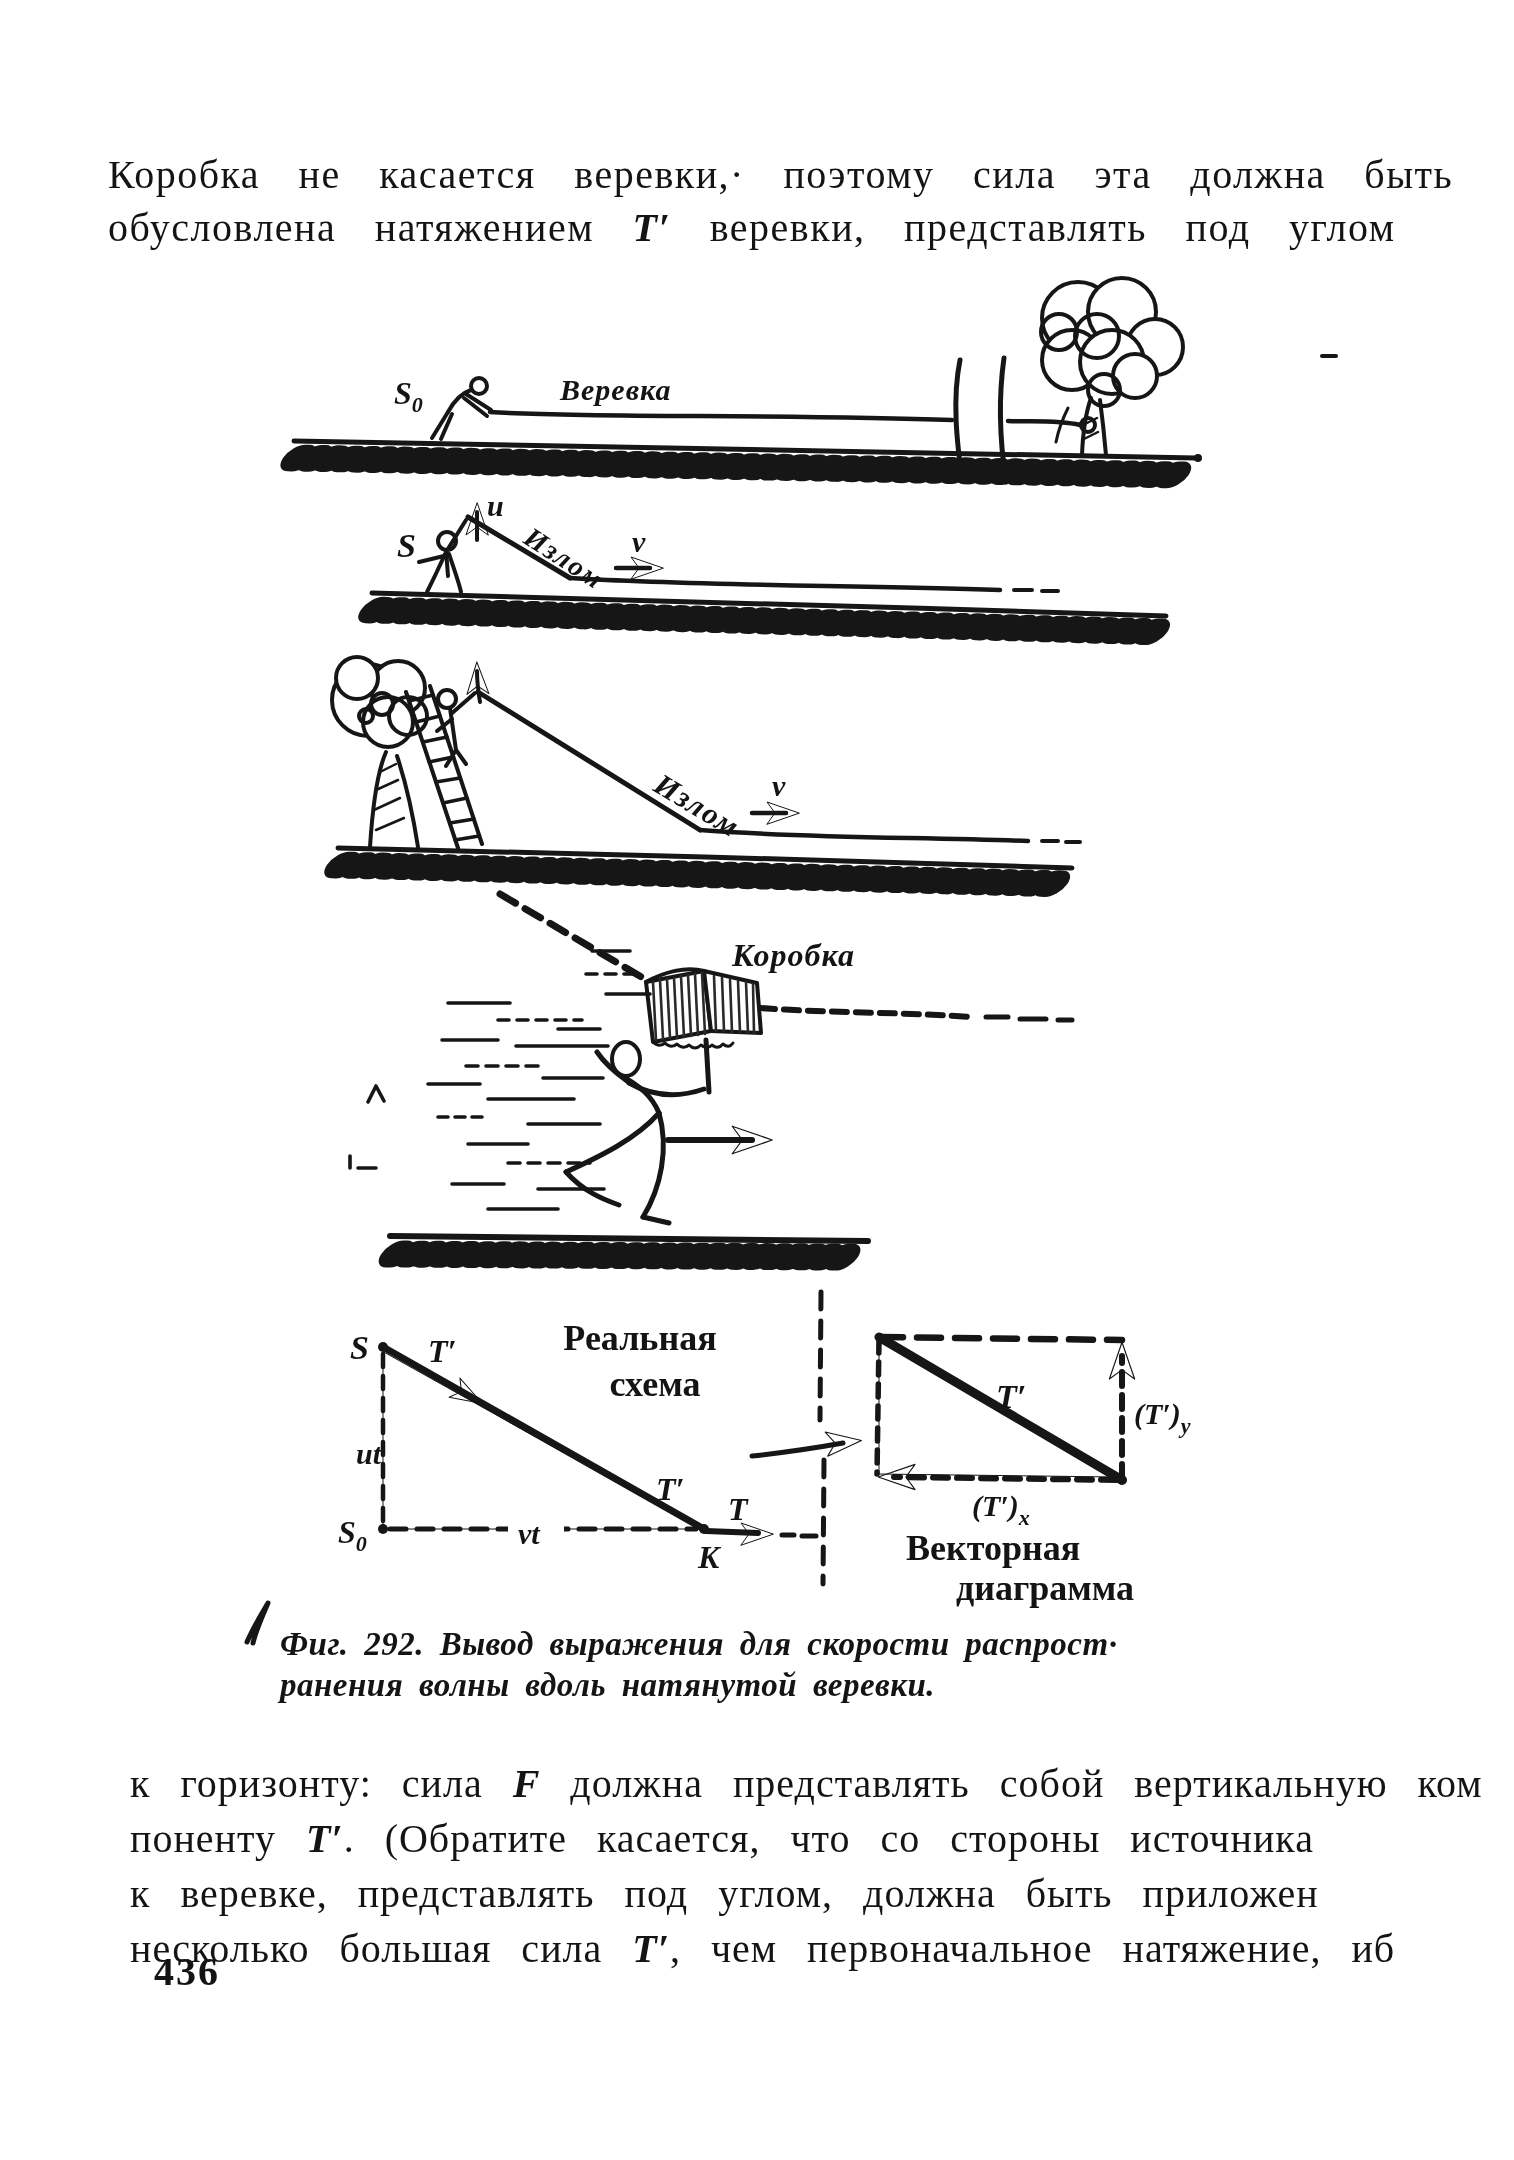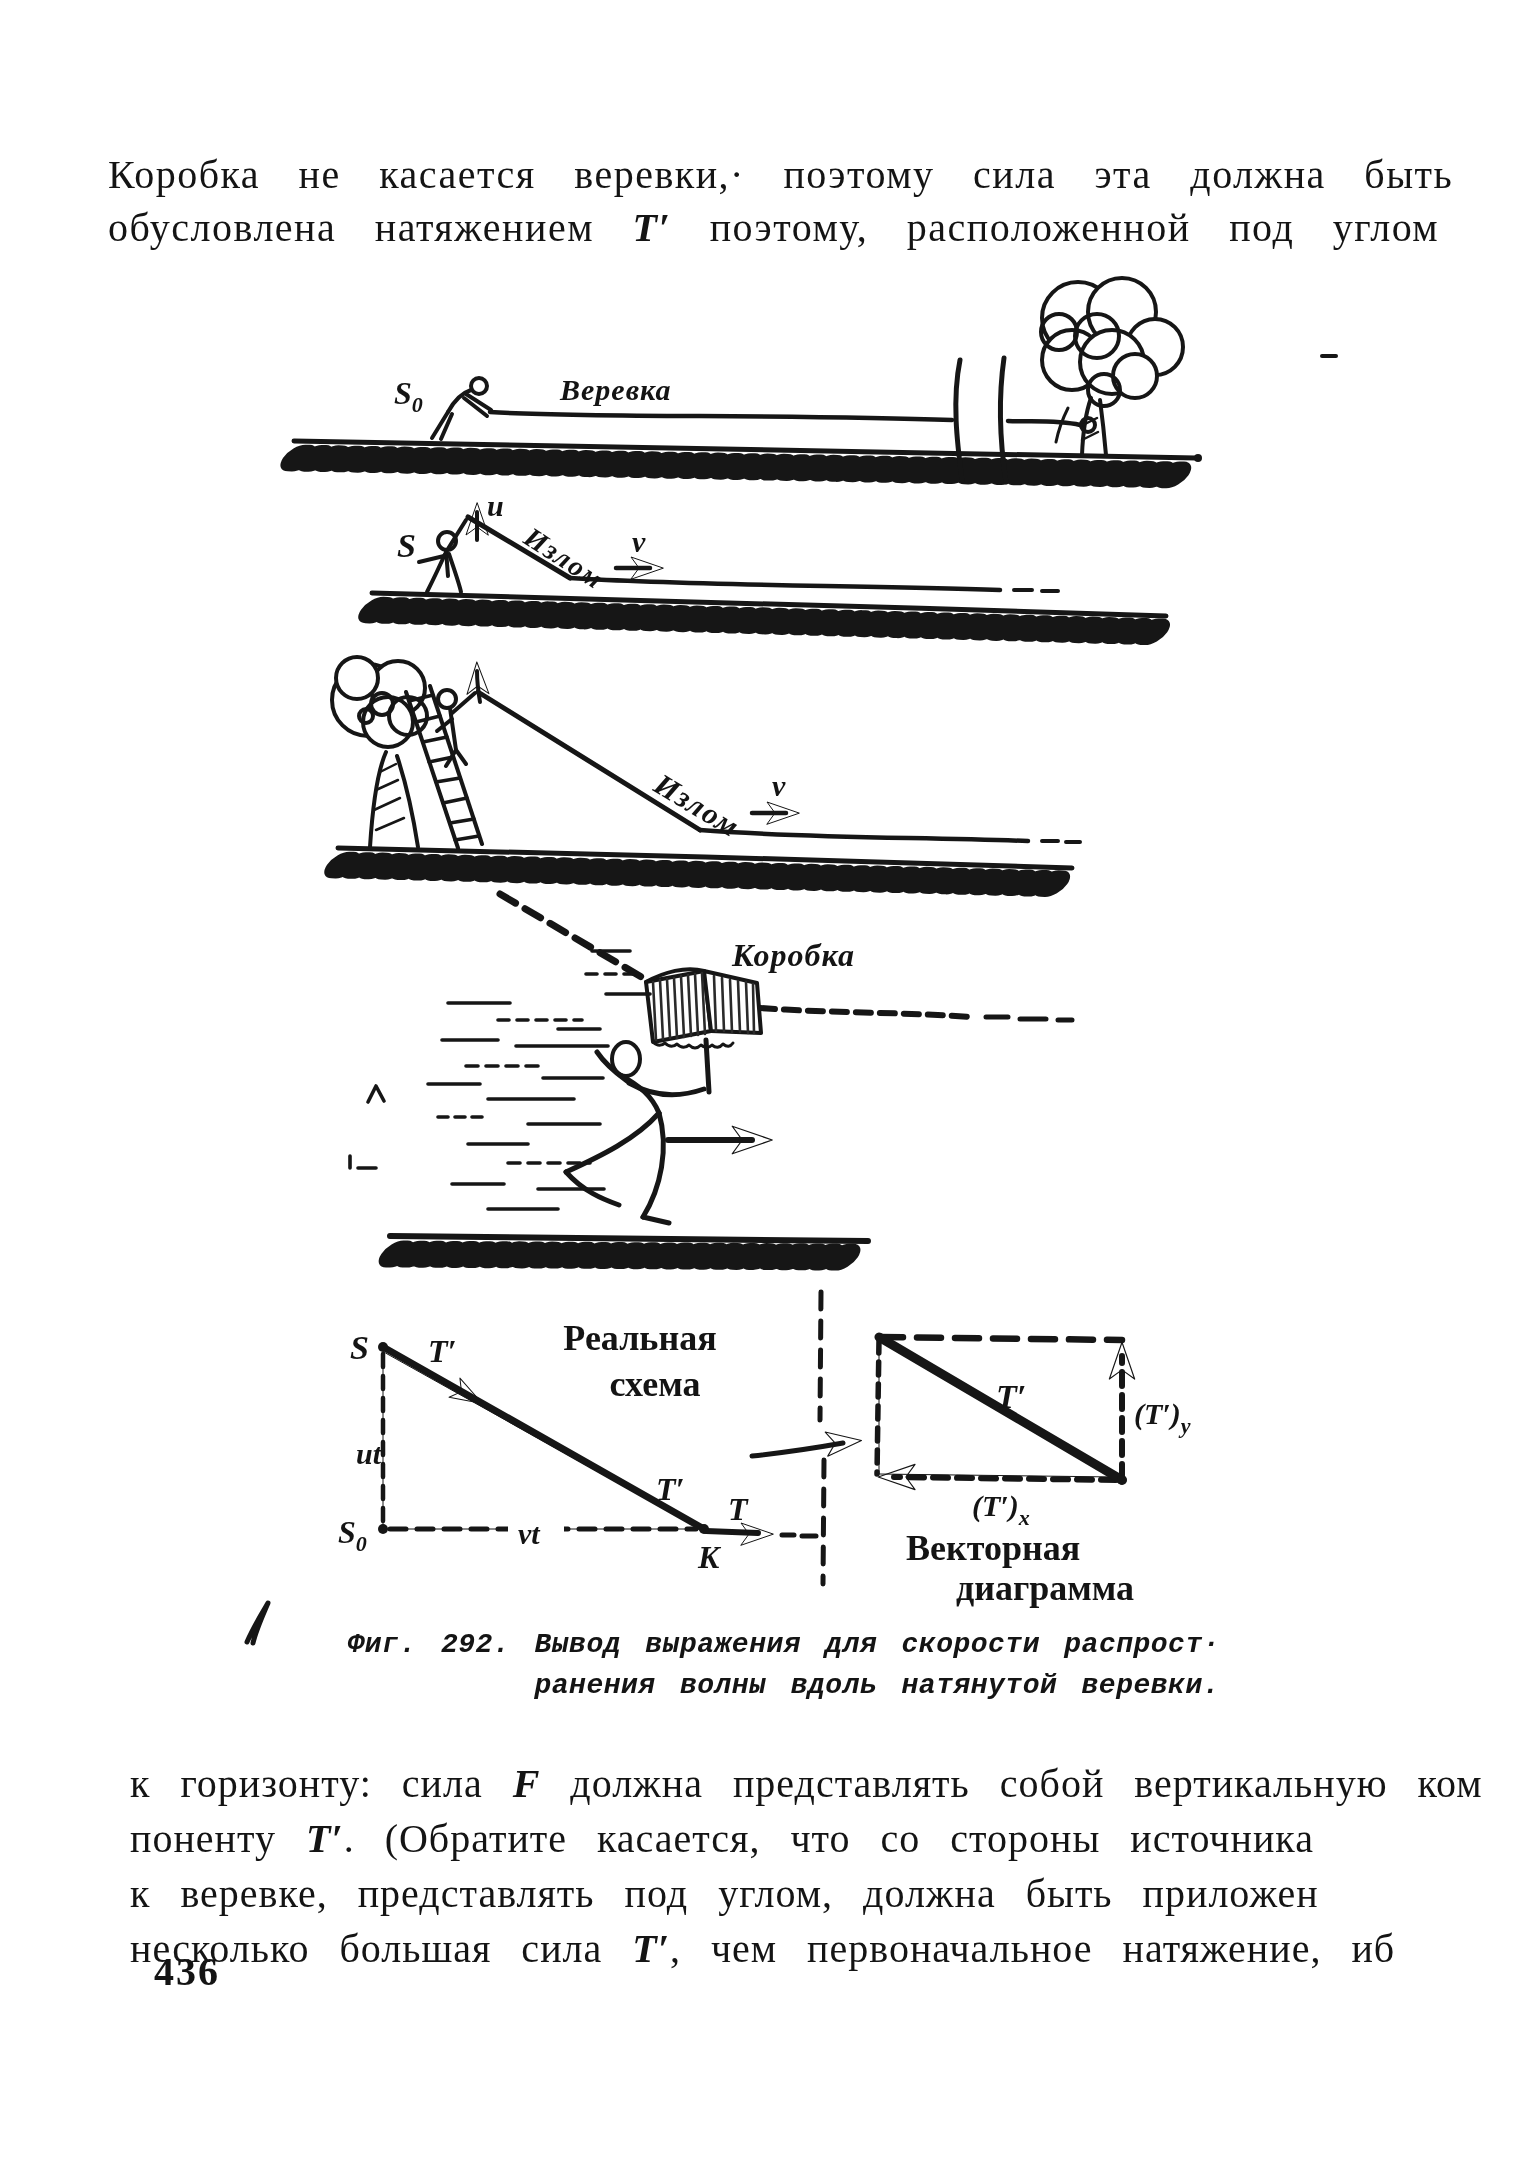--- a/index.html
+++ b/index.html
@@ -11,22 +11,22 @@
   .fig .fill{fill:#161616;stroke:none;}
   .fig text{font-family:"Liberation Serif",serif;font-style:italic;font-weight:bold;fill:#141414;stroke:none;}
   .fig text.up{font-style:normal;}
   .hatch line{stroke:#161616;stroke-width:27;stroke-dasharray:4 12.5;}
   .shade line{stroke:#2a2a2a;stroke-width:2.6;}
   .speed path{stroke-width:3.6;}
   .txt{position:absolute;white-space:nowrap;margin-left:8px;}
   .p-top{left:100px;top:148px;font-size:40px;line-height:53px;word-spacing:27px;letter-spacing:1.5px;}
   .p-bot{left:122px;top:1756px;font-size:40px;line-height:55px;word-spacing:19px;letter-spacing:1px;}
   .math{font-style:italic;font-weight:600;}
-  .caption{position:absolute;left:280px;top:1624px;width:940px;text-align:right;
-           font-style:italic;font-weight:700;font-size:28px;line-height:41px;word-spacing:7px;letter-spacing:0.5px;font-family:Liberation Mono, monospace;}
+  .caption{position:absolute;left:280px;top:1624px;width:940px;text-align:left;
+           font-style:italic;font-weight:700;font-size:33px;line-height:41px;word-spacing:7px;letter-spacing:0.5px;}
   .pagenum{position:absolute;left:154px;top:1948px;font-size:40px;font-weight:700;letter-spacing:2px;}
 </style>
 </head>
 <body>
 
 <div class="page">
 
   <svg class="fig" width="1514" height="2160" viewBox="0 0 1514 2160">
     <defs>
       <path id="arr" d="M5,0 L-27,-11 L-19,0 L-27,11 Z" fill="#161616" stroke="none"></path>
@@ -292,21 +292,21 @@
       <text x="972" y="1516" font-size="30"><tspan>(T′)</tspan><tspan dy="9" font-size="22">x</tspan></text>
       <text x="906" y="1560" font-size="36" class="up" font-weight="700">Векторная</text>
       <text x="956" y="1600" font-size="36" class="up" font-weight="700">диаграмма</text>
     </g>
 
     <path d="M247,1642 C255,1624 263,1612 268,1603 C262,1617 256,1630 253,1643" stroke-width="5"></path>
   </svg>
 
   <div class="txt p-top">
     <div>Коробка не касается веревки,· поэтому сила эта должна быть</div>
-    <div><span>обусловлена натяжением </span><span class="math">T′</span><span> поэтому, расположенной под углом</span></div>
+    <div><span>обусловлена натяжением </span><span class="math">T′</span><span> веревки, представлять под углом</span></div>
   </div>
 
   <div class="caption">
     <div>Фиг. 292. Вывод выражения для скорости распрост·</div>
     <div>ранения волны вдоль натянутой веревки.</div>
   </div>
 
   <div class="txt p-bot">
     <div><span>к горизонту: сила </span><span class="math">F</span><span> должна представлять собой вертикальную ком</span></div>
     <div><span>поненту </span><span class="math">T′</span><span>. (Обратите касается, что со стороны источника</span></div>

